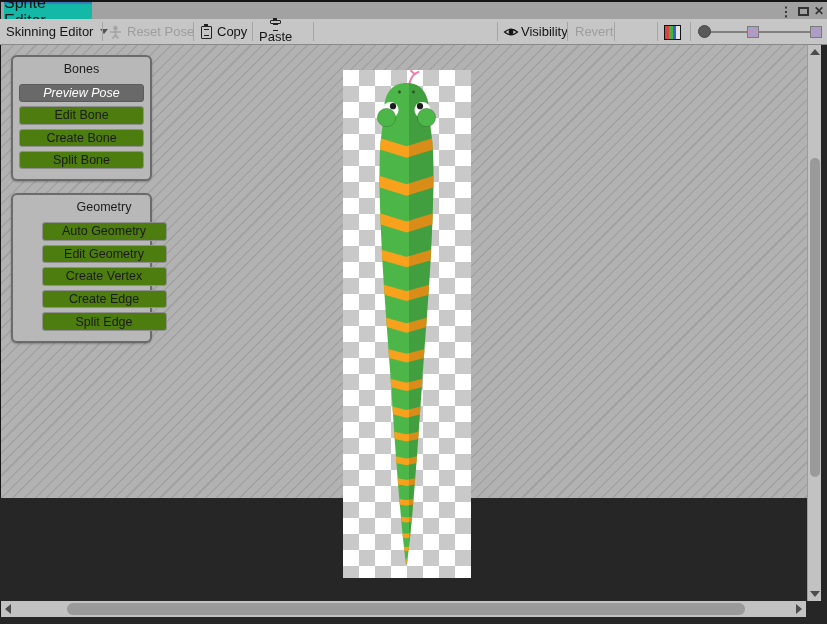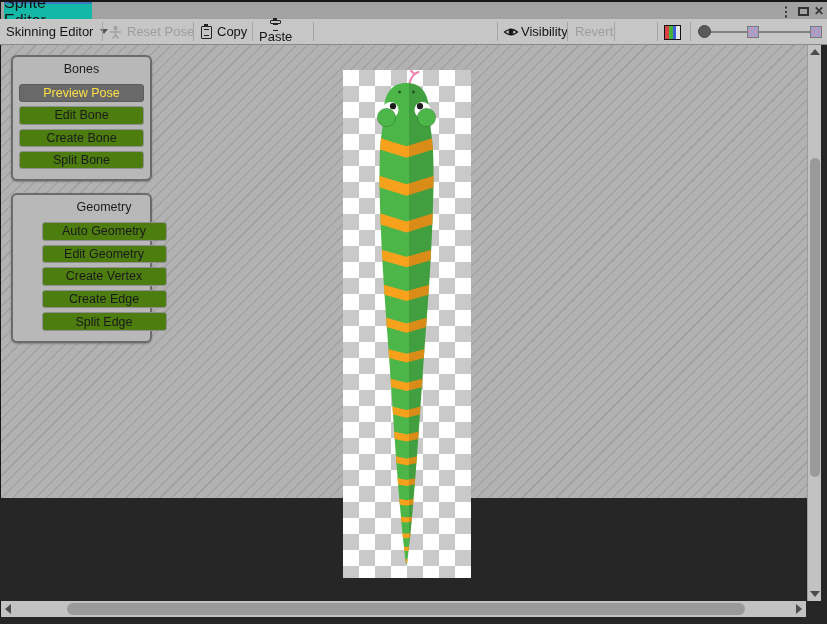--- a/index.html
+++ b/index.html
@@ -88,21 +88,21 @@
   #panel-geometry { top:148px; height:150px;padding-left:45px; }
   #panel-weights  { top:311px; height:126px; }
   .panel-title { font-size:12.5px; color:#1c1c1c; margin-bottom:8px; }
   .pbtn {
     width:125px; height:20px; margin-bottom:4px;
     background:#4d7c0f; border:1px solid #8f8f8f; border-radius:3px;
     font-family:"Liberation Sans", sans-serif;
     font-size:12.5px; color:#1a1a1a;
     display:flex; align-items:center; justify-content:center;
   }
-  .pbtn.selected { background:#696969; border-color:#5c5c5c; color:#fde047; }
+  .pbtn.selected { background:#696969; border-color:#5c5c5c; color:#ffffff;font-style:italic; }
 
   
   #sprite-canvas {
     position:absolute; left:342px; top:25px; width:128px; height:508px;
     background-color:#ffffff;
     background-image:
       linear-gradient(45deg,#c9c9c9 25%,transparent 25%,transparent 75%,#c9c9c9 75%),
       linear-gradient(45deg,#c9c9c9 25%,transparent 25%,transparent 75%,#c9c9c9 75%);
     background-size:32px 32px; background-position:0 0,16px 16px;
   }

